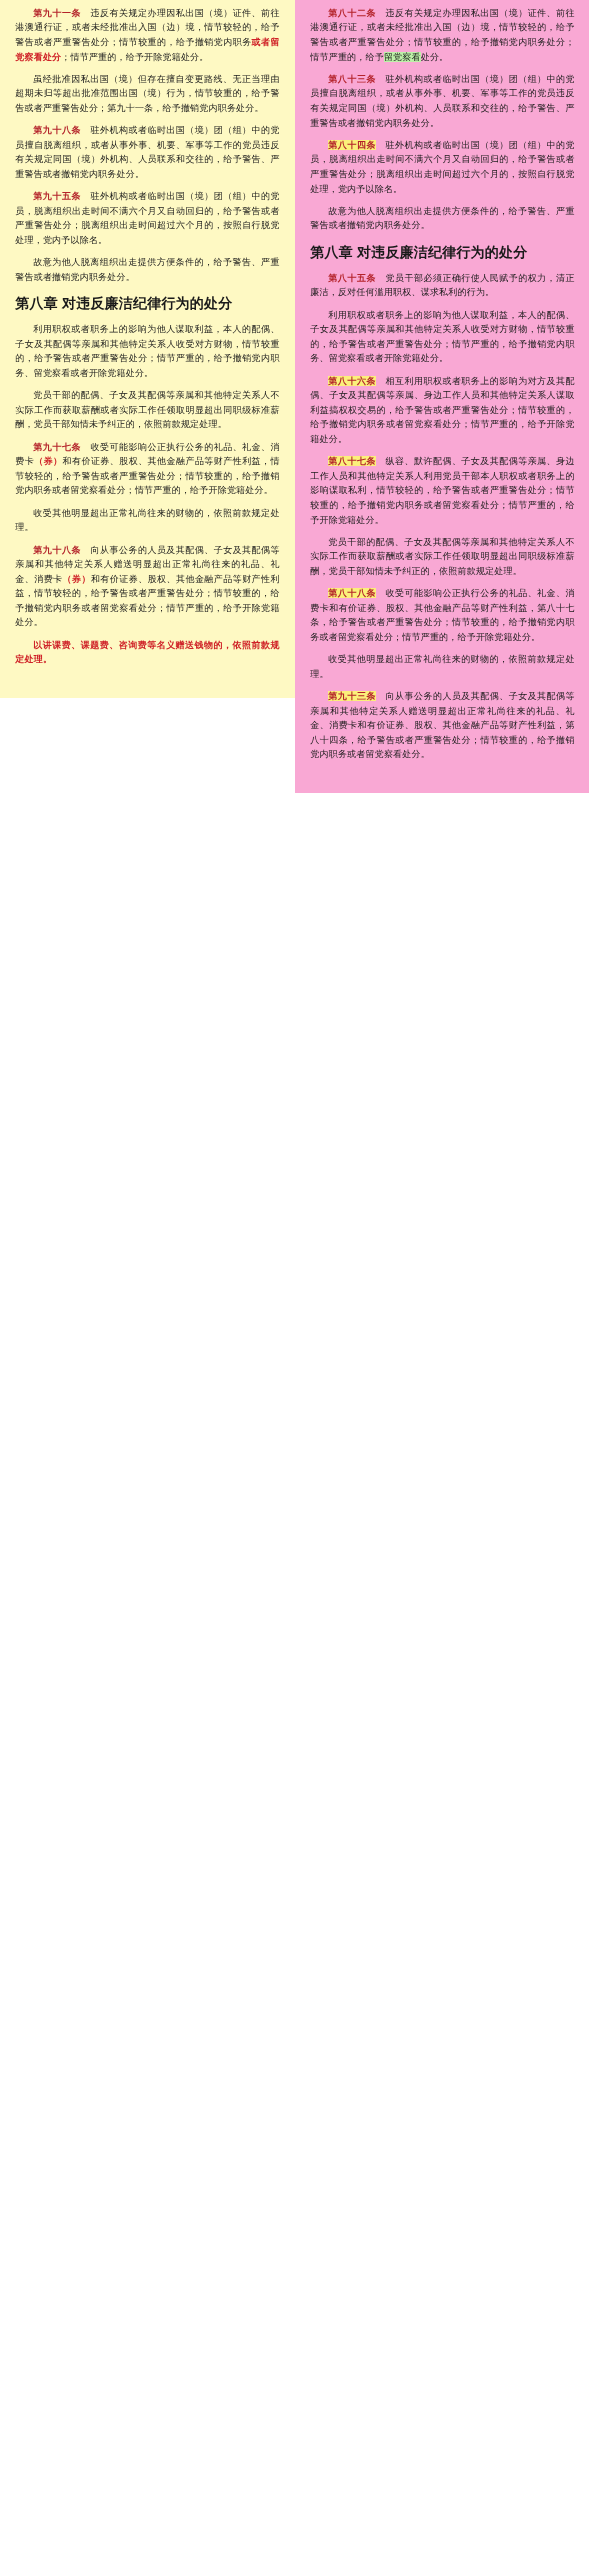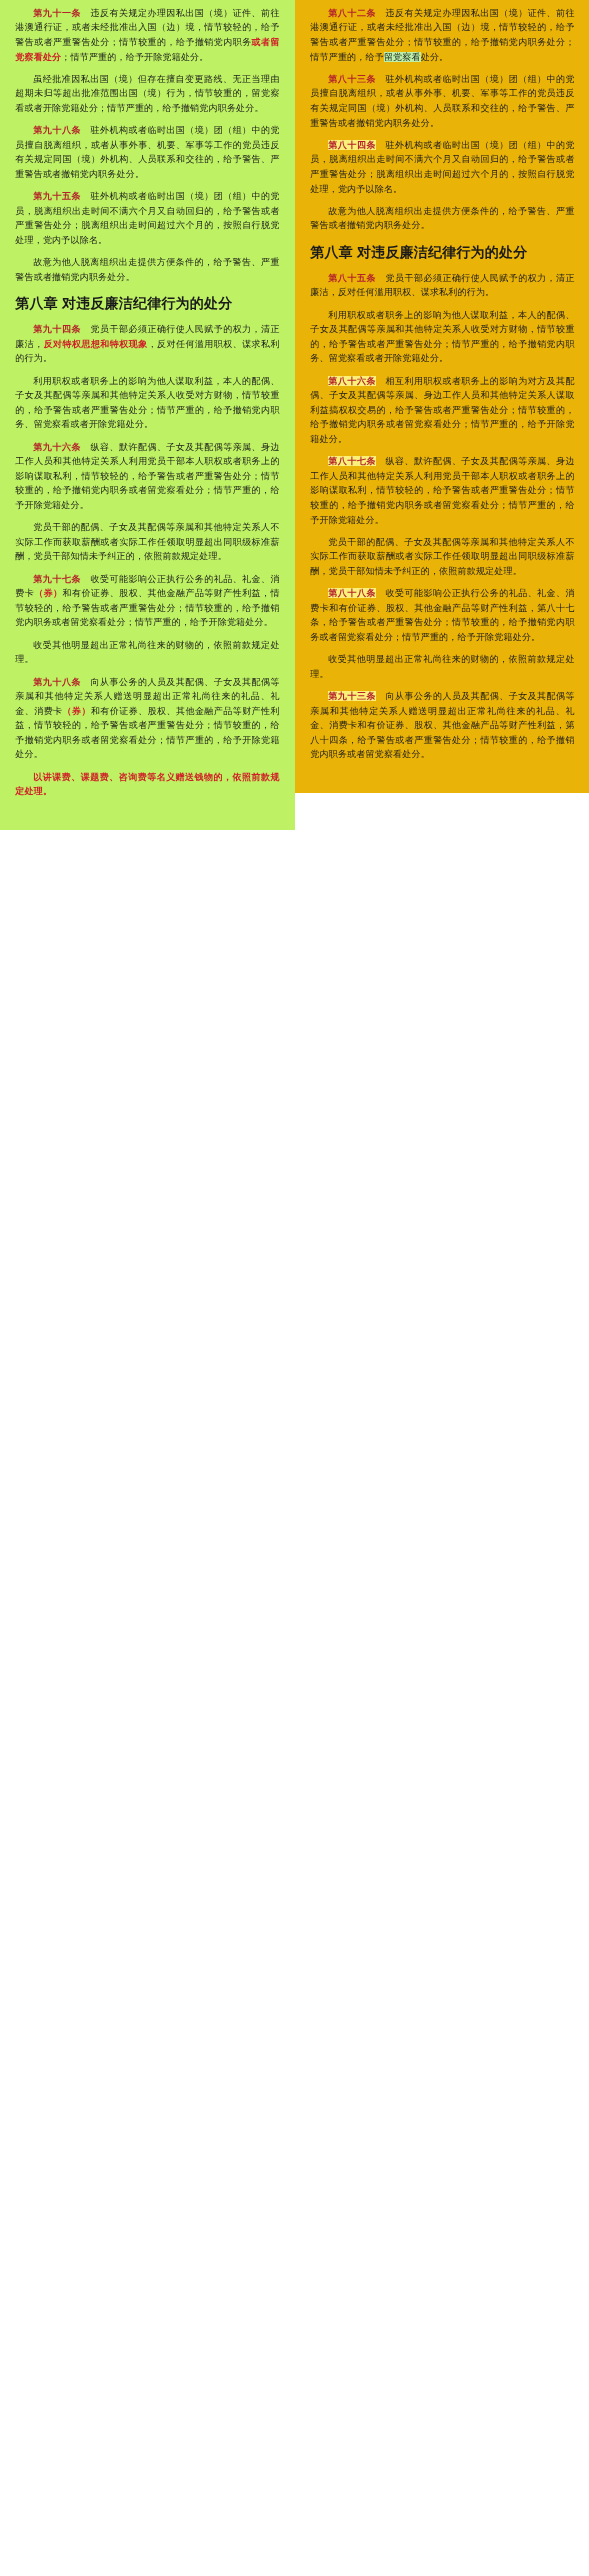--- a/index.html
+++ b/index.html
@@ -12,22 +12,22 @@
   .doc{
     width:590px;
     display:flex;
     align-items:flex-start;
   }
   .col{
     width:295px;
     box-sizing:border-box;
     padding:5.9px 15.3px 23.6px 15.3px;
   }
-  .col-left{background:#bef264;}
-  .col-right{background:#eab308;}
+  .col-left{background:#fef9c3;}
+  .col-right{background:#f9a8d4;}
   .para{
     font-size:9px;
     line-height:1.62;
     text-align:justify;
     text-justify:inter-ideograph;
     margin:0 0 7.7px 0;
     text-indent:2em;
     letter-spacing:0.2px;
   }
   .art{
@@ -49,36 +49,34 @@
 </style>
 </head>
 <body>
 
 <div class="doc">
 
   <div class="col col-left">
 
     <p class="para"><span class="art">第九十一条</span>　<span>违反有关规定办理因私出国（境）证件、前往港澳通行证，或者未经批准出入国（边）境，情节较轻的，给予警告或者严重警告处分；情节较重的，给予撤销党内职务<span class="em-red">或者留党察看处分</span>；情节严重的，给予开除党籍处分。</span></p>
 
-    <p class="para">虽经批准因私出国（境）但存在擅自变更路线、无正当理由超期未归等超出批准范围出国（境）行为，情节较重的，留党察看或者开除党籍处分；情节严重的，给予撤销党内职务处分。</p>
+    <p class="para">虽经批准因私出国（境）但存在擅自变更路线、无正当理由超期未归等超出批准范围出国（境）行为，情节较重的，给予警告或者严重警告处分；第九十一条，给予撤销党内职务处分。</p>
 
     <p class="para"><span class="art">第九十八条</span>　<span>驻外机构或者临时出国（境）团（组）中的党员擅自脱离组织，或者从事外事、机要、军事等工作的党员违反有关规定同国（境）外机构、人员联系和交往的，给予警告、严重警告或者撤销党内职务处分。</span></p>
 
     <p class="para"><span class="art">第九十五条</span>　<span>驻外机构或者临时出国（境）团（组）中的党员，脱离组织出走时间不满六个月又自动回归的，给予警告或者严重警告处分；脱离组织出走时间超过六个月的，按照自行脱党处理，党内予以除名。</span></p>
 
     <p class="para">故意为他人脱离组织出走提供方便条件的，给予警告、严重警告或者撤销党内职务处分。</p>
 
     <p class="para chapter">第八章  对违反廉洁纪律行为的处分</p>
 
-    <p class="para"><span class="art">第九十四条</span>　<span>党员干部必须正确行使人民赋予的权力，清正廉洁，<span class="em-red">反对特权思想和特权现象</span>，反对任何滥用职权、谋求私利的行为。</span></p>
 
     <p class="para">利用职权或者职务上的影响为他人谋取利益，本人的配偶、子女及其配偶等亲属和其他特定关系人收受对方财物，情节较重的，给予警告或者严重警告处分；情节严重的，给予撤销党内职务、留党察看或者开除党籍处分。</p>
 
 
-    <p class="para"><span class="art">第九十六条</span>　<span>纵容、默许配偶、子女及其配偶等亲属、身边工作人员和其他特定关系人利用党员干部本人职权或者职务上的影响谋取私利，情节较轻的，给予警告或者严重警告处分；情节较重的，给予撤销党内职务或者留党察看处分；情节严重的，给予开除党籍处分。</span></p>
 
     <p class="para">党员干部的配偶、子女及其配偶等亲属和其他特定关系人不实际工作而获取薪酬或者实际工作任领取明显超出同职级标准薪酬，党员干部知情未予纠正的，依照前款规定处理。</p>
 
     <p class="para"><span class="art">第九十七条</span>　<span>收受可能影响公正执行公务的礼品、礼金、消费卡<span class="em-red">（券）</span>和有价证券、股权、其他金融产品等财产性利益，情节较轻的，给予警告或者严重警告处分；情节较重的，给予撤销党内职务或者留党察看处分；情节严重的，给予开除党籍处分。</span></p>
 
     <p class="para">收受其他明显超出正常礼尚往来的财物的，依照前款规定处理。</p>
 
     <p class="para"><span class="art">第九十八条</span>　<span>向从事公务的人员及其配偶、子女及其配偶等亲属和其他特定关系人赠送明显超出正常礼尚往来的礼品、礼金、消费卡<span class="em-red">（券）</span>和有价证券、股权、其他金融产品等财产性利益，情节较轻的，给予警告或者严重警告处分；情节较重的，给予撤销党内职务或者留党察看处分；情节严重的，给予开除党籍处分。</span></p>
 
     <p class="para"><span class="em-red">以讲课费、课题费、咨询费等名义赠送钱物的，依照前款规定处理。</span></p>

